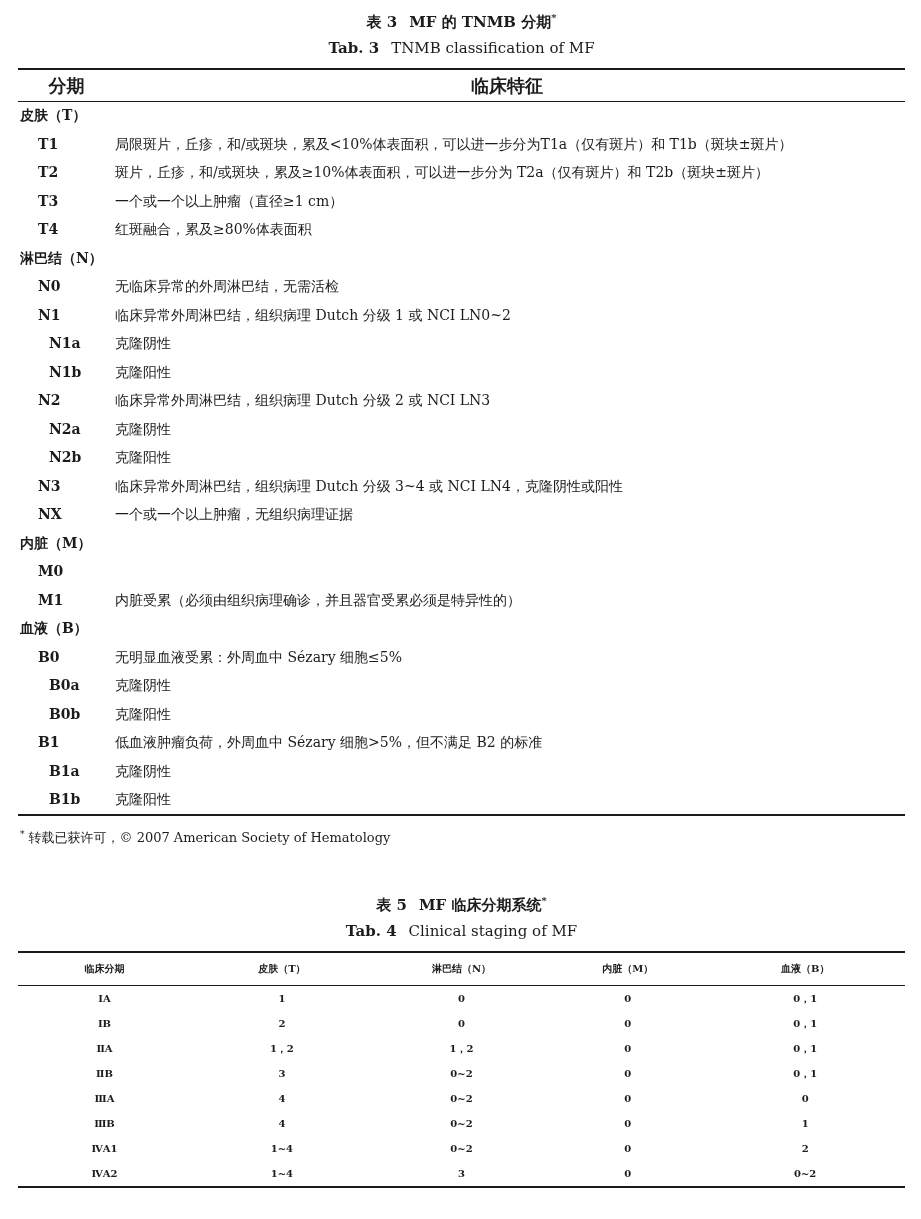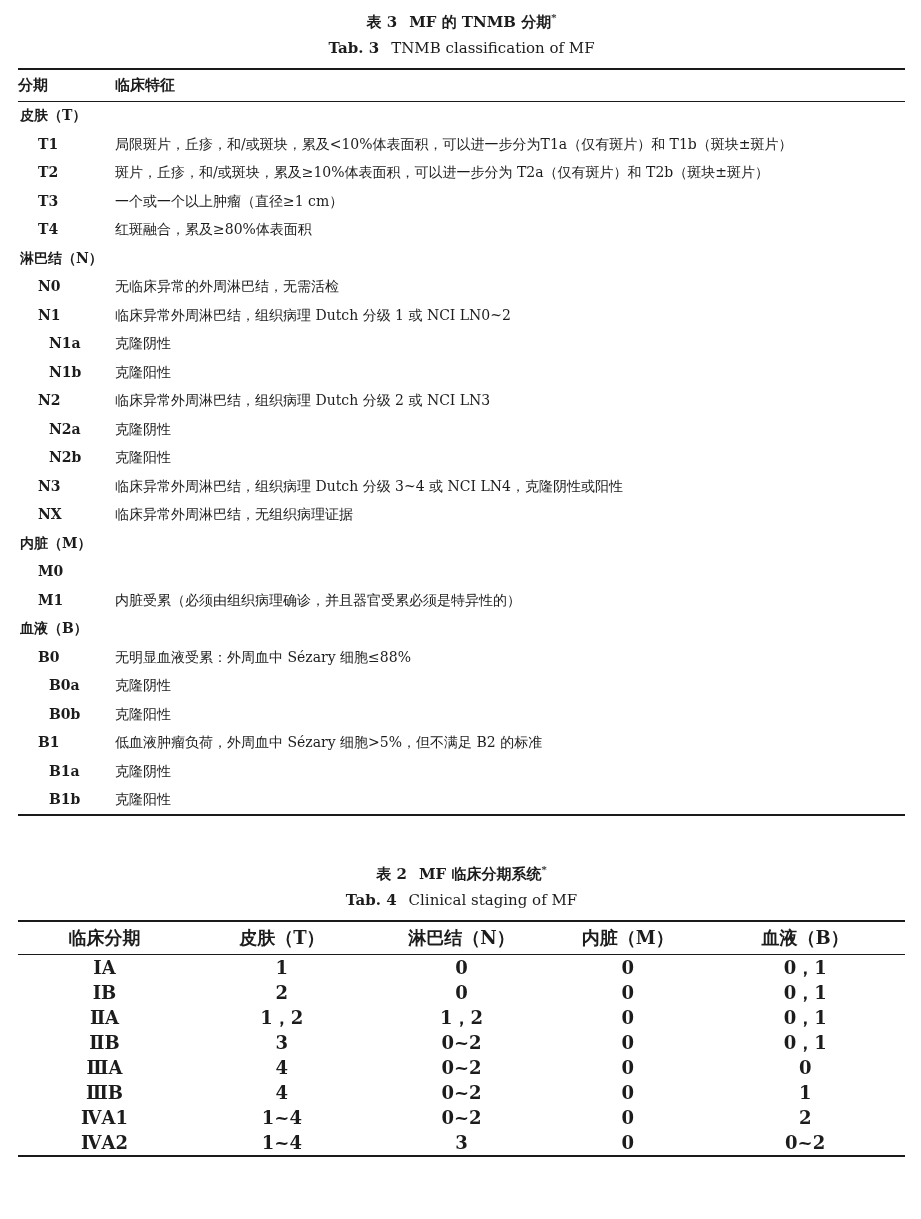--- a/index.html
+++ b/index.html
@@ -47,39 +47,39 @@
     font-weight: bold;
   }
 
   
   .tbl3 .trow {
     display: grid;
     grid-template-columns: 97px 1fr;
     align-items: center;
   }
   .tbl3 .thead { min-height: 32px; }
-  .tbl3 .thead .cell { text-align: left; font-size: 15px; }
+  .tbl3 .thead .cell { text-align: center; font-size: 18px; }
   .tbl3 .tbody .trow { min-height: 28.5px; }
   .tbl3 .cell { font-size: 14px; line-height: 27px; }
   .tbl3 .cell.code { font-weight: bold; white-space: nowrap; }
   .tbl3 .trow.level-section .cell.code { padding-left: 2px; }
   .tbl3 .trow.level-code .cell.code { padding-left: 20px; }
   .tbl3 .trow.level-subcode .cell.code { padding-left: 31px; }
   .tbl3 .cell.desc { padding-right: 6px; }
 
   
   .tbl4 .trow {
     display: grid;
     grid-template-columns: 19.5% 20.5% 20% 17.5% 22.5%;
     align-items: center;
   }
   .tbl4 .thead { min-height: 33px; }
   .tbl4 .cell {
     text-align: center;
-    font-size: 18px;
+    font-size: 10px;
     font-weight: bold;
     line-height: 25px;
   }
   .tbl4 .tbody .trow { min-height: 25px; }
 
   
   .footnote {
     font-size: 13px;
     margin-top: 13px;
     padding-left: 2px;
@@ -162,40 +162,40 @@
           <div class="trow level-subcode">
             <div class="cell code">N2b</div>
             <div class="cell desc">克隆阳性</div>
           </div>
           <div class="trow level-code">
             <div class="cell code">N3</div>
             <div class="cell desc">临床异常外周淋巴结，组织病理 Dutch 分级 3~4 或 NCI LN4，克隆阴性或阳性</div>
           </div>
           <div class="trow level-code">
             <div class="cell code">NX</div>
-            <div class="cell desc">临床异常外周淋巴结，无组织病理证据</div>
+            <div class="cell desc">一个或一个以上肿瘤，无组织病理证据</div>
           </div>
           <div class="trow level-section">
             <div class="cell code">内脏（M）</div>
             <div class="cell desc"></div>
           </div>
           <div class="trow level-code">
             <div class="cell code">M0</div>
           </div>
           <div class="trow level-code">
             <div class="cell code">M1</div>
             <div class="cell desc">内脏受累（必须由组织病理确诊，并且器官受累必须是特异性的）</div>
           </div>
           <div class="trow level-section">
             <div class="cell code">血液（B）</div>
             <div class="cell desc"></div>
           </div>
           <div class="trow level-code">
             <div class="cell code">B0</div>
-            <div class="cell desc">无明显血液受累：外周血中 Sézary 细胞≤88%</div>
+            <div class="cell desc">无明显血液受累：外周血中 Sézary 细胞≤5%</div>
           </div>
           <div class="trow level-subcode">
             <div class="cell code">B0a</div>
             <div class="cell desc">克隆阴性</div>
           </div>
           <div class="trow level-subcode">
             <div class="cell code">B0b</div>
             <div class="cell desc">克隆阳性</div>
           </div>
           <div class="trow level-code">
@@ -206,27 +206,30 @@
             <div class="cell code">B1a</div>
             <div class="cell desc">克隆阴性</div>
           </div>
           <div class="trow level-subcode">
             <div class="cell code">B1b</div>
             <div class="cell desc">克隆阳性</div>
           </div>
         </div>
     </div>
 
+    <div class="footnote">
+      <sup>*</sup><span>转载已获许可，© 2007 American Society of Hematology</span>
+    </div>
   </section>
 
   <div class="section-gap"></div>
 
   <section>
     <div class="tbl-title-zh">
-      <span class="t-label">表 2</span><span>MF 临床分期系统</span><span class="title-sup">*</span>
+      <span class="t-label">表 5</span><span>MF 临床分期系统</span><span class="title-sup">*</span>
     </div>
     <div class="tbl-title-en">
       <span class="t-label">Tab. 4</span><span>Clinical staging of MF</span>
     </div>
 
     <div class="tbl tbl4">
       <div class="trow thead">
         <div class="cell">临床分期</div>
         <div class="cell">皮肤（T）</div>
         <div class="cell">淋巴结（N）</div>

